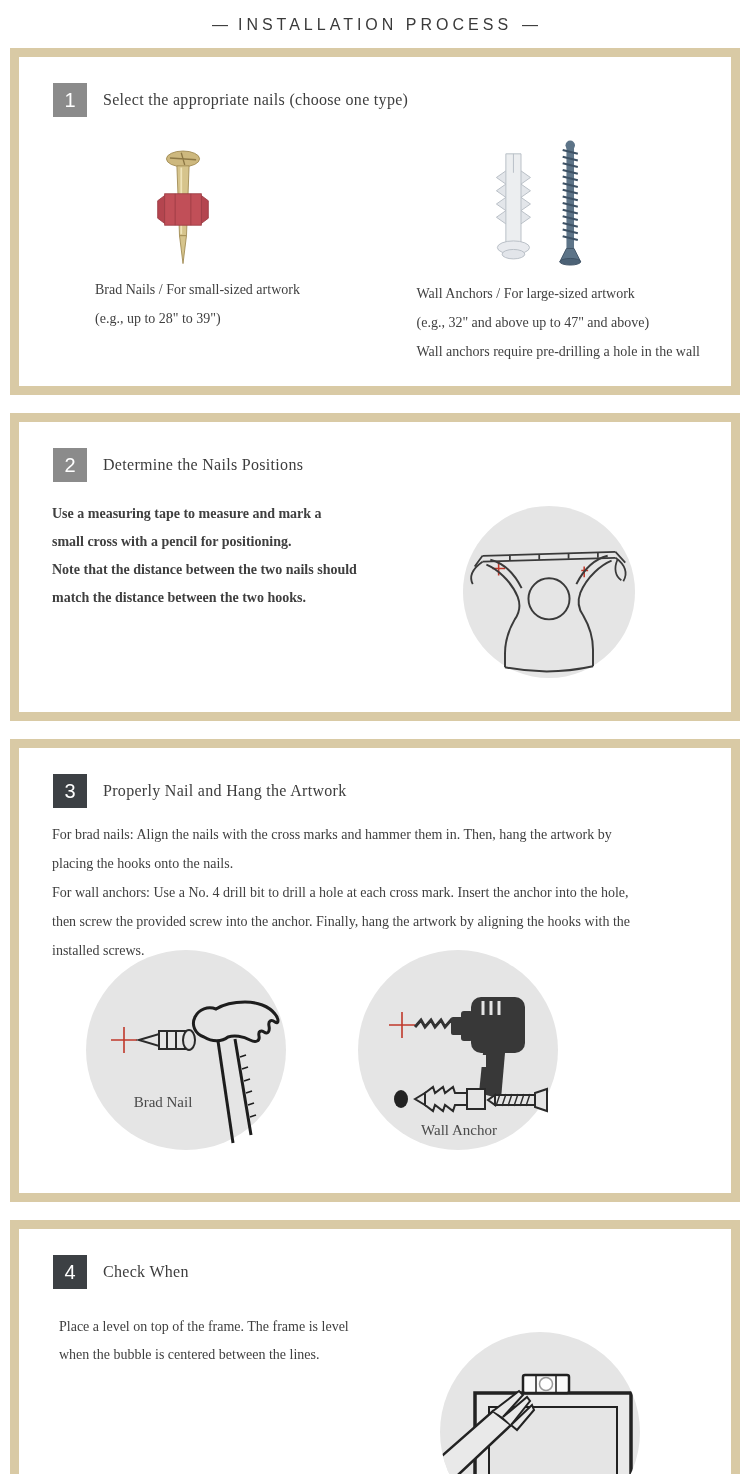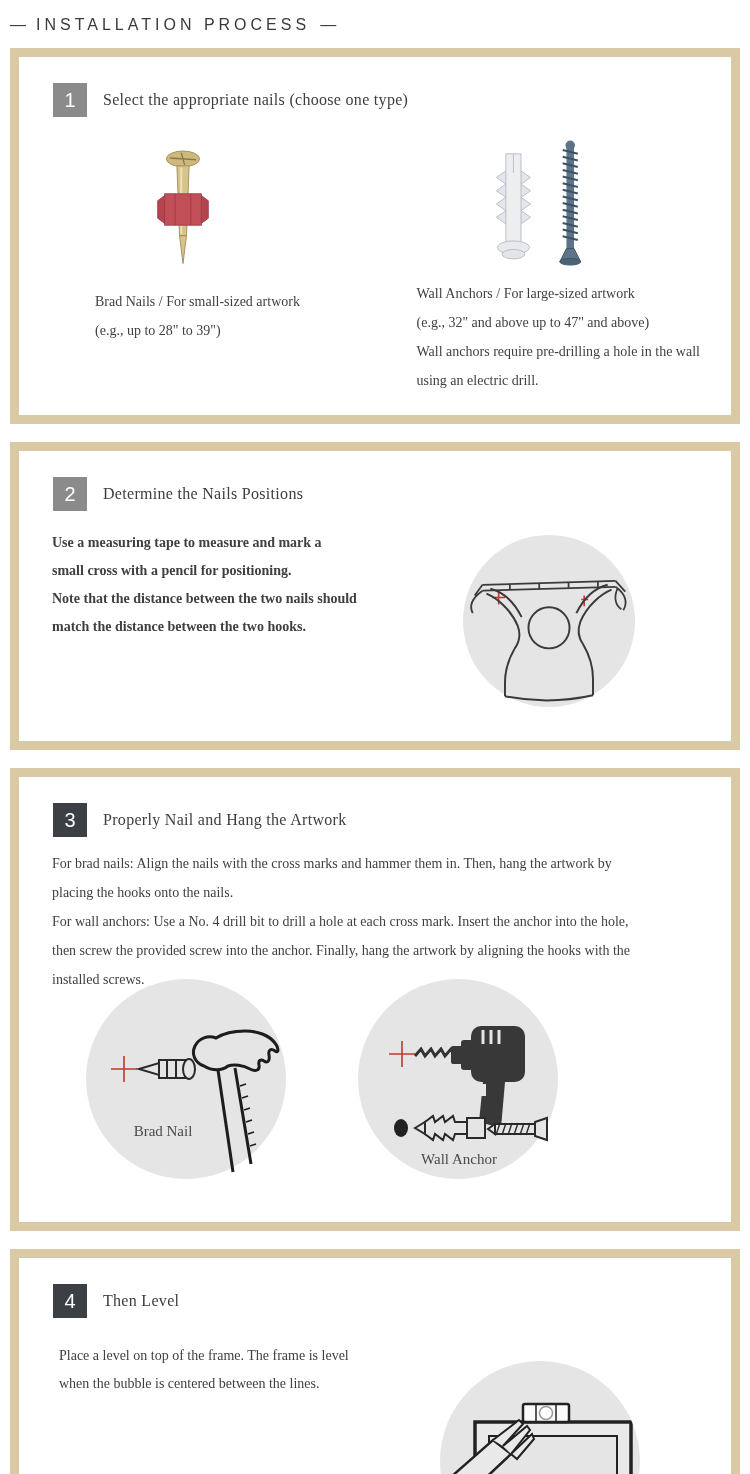--- a/index.html
+++ b/index.html
@@ -1,41 +1,41 @@
 <!DOCTYPE html>
 <html><head>
 <meta charset="utf-8">
 <style>
   * { margin:0; padding:0; box-sizing:border-box; }
   body { background:#ffffff; font-family:"Liberation Serif", serif; color:#3f3f3f; }
   .page { width:750px; min-height:1474px; background:#ffffff; position:relative; overflow:hidden; }
 
   
-  .top-title { padding:16px 0 14px 0; text-align:left; font-family:"Liberation Sans", sans-serif;
+  .top-title { padding:16px 0 14px 0; text-align:center; font-family:"Liberation Sans", sans-serif;
                font-size:16px; letter-spacing:4px; color:#3a3a3a; font-weight:400; }
   .top-title .dash { letter-spacing:0; margin:0 10px; color:#3a3a3a; }
 
   
   .card { margin:0 10px 18px 10px; border:9px solid #d9caa5; background:#ffffff; position:relative; }
 
   .step-header { display:flex; align-items:center; margin:26px 0 0 34px; }
   .step-num { width:34px; height:34px; display:flex; align-items:center; justify-content:center;
               color:#ffffff; font-family:"Liberation Sans", sans-serif; font-size:20px; }
   .num-gray { background:#8b8b8b; }
   .num-dark { background:#3c4044; }
   .step-title { margin-left:16px; font-size:16px; color:#3d3d3d; letter-spacing:0.3px; }
 
   .body-line { font-size:14px; line-height:28px; white-space:nowrap; color:#3f3f3f; }
 
   
   .cols { display:flex; margin-top:16px; }
   .col1 { width:46%; }
   .col2 { width:54%; }
   .img-wrap { height:142px; display:flex; align-items:flex-end; justify-content:center; }
-  .caption { margin-top:12px; }
+  .caption { }
   .col1 .caption { padding-left:76px; padding-bottom:26px; }
   .col2 .caption { padding-left:70px; padding-bottom:20px; margin-top:4px; }
   .caption .body-line { line-height:29px; }
 
   
   .step2-body { position:relative; min-height:212px;font-weight:bold; }
   .step2-text { position:relative; z-index:2; margin:18px 0 26px 33px; }
   .step2-illus { position:absolute; top:4px; right:94px; z-index:1; }
 
   
@@ -116,21 +116,20 @@
                 <line x1="90" y1="109" x2="106" y2="113"></line>
             </g>
             <polygon points="94,122 102,122 109,136 87,136" fill="#5d7488" stroke="#3e5265"></polygon>
             <ellipse cx="98" cy="136" rx="11" ry="3.5" fill="#4c6276" stroke="#3e5265"></ellipse>
           </svg>
         </div>
         <div class="caption">
           <div class="body-line">Wall Anchors / For large-sized artwork</div>
           <div class="body-line">(e.g., 32" and above up to 47" and above)</div>
           <div class="body-line">Wall anchors require pre-drilling a hole in the wall</div>
-          <div class="body-line">using an electric drill.</div>
         </div>
       </div>
     </div>
   </div>
 
   <div class="card">
     <div class="step-header">
       <div class="step-num num-gray">2</div>
       <div class="step-title">Determine the Nails Positions</div>
     </div>
@@ -246,21 +245,21 @@
             <line x1="175" y1="147" x2="171" y2="159"></line>
         </g>
         <text x="104" y="188" font-size="15" fill="#4a4a4a" text-anchor="middle">Wall Anchor</text>
       </svg>
     </div>
   </div>
 
   <div class="card">
     <div class="step-header">
       <div class="step-num num-dark">4</div>
-      <div class="step-title">Then Level</div>
+      <div class="step-title">Check When</div>
     </div>
     <div class="step4-body">
       <div class="step4-text">
         <div class="body-line">Place a level on top of the frame. The frame is level</div>
         <div class="body-line">when the bubble is centered between the lines.</div>
       </div>
 
       <svg class="step4-illus" width="206" height="206" viewBox="0 0 206 206">
         <defs>
             <clipPath id="clip4">

